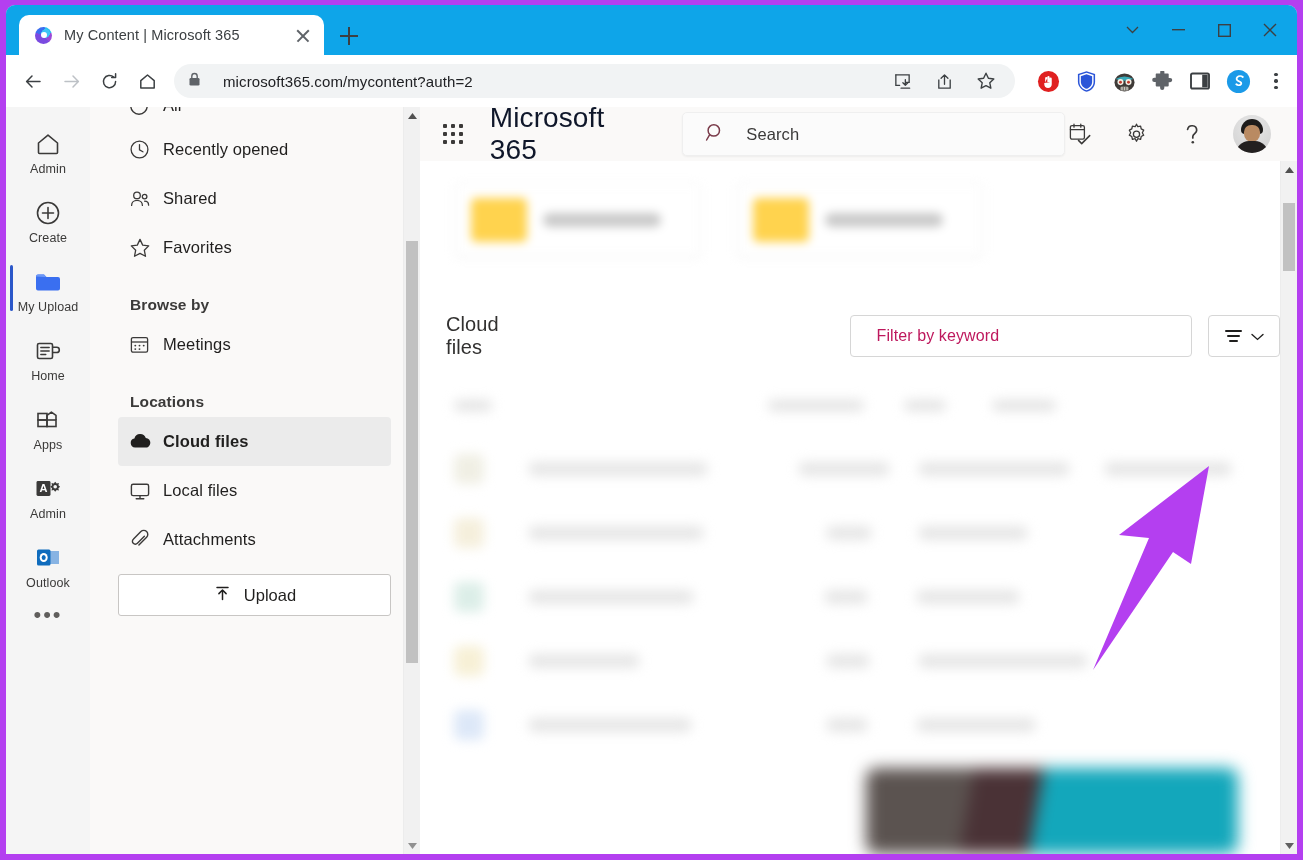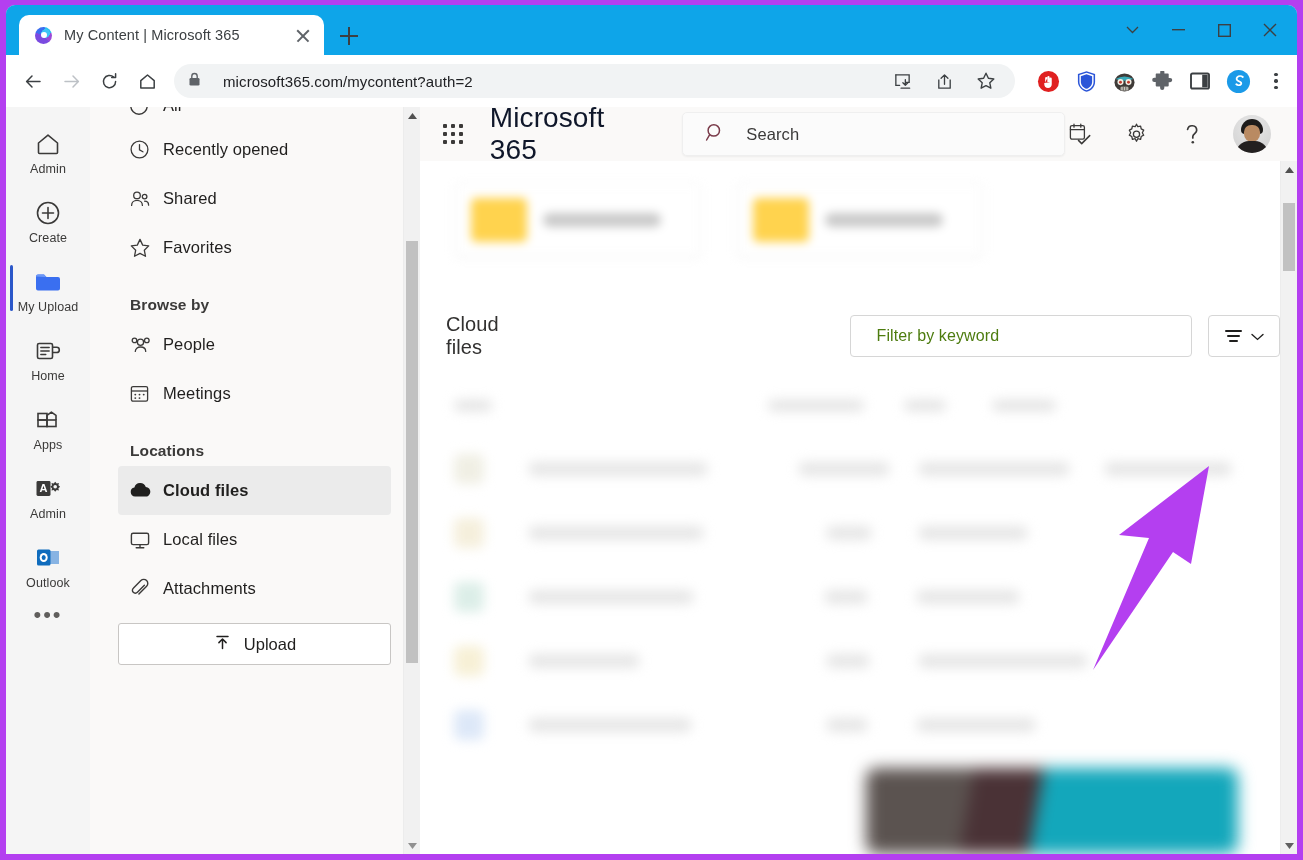--- a/index.html
+++ b/index.html
@@ -245,21 +245,21 @@
     padding: 56px 0 0 26px;
   }
   .section-title { font-size: 20px; color: #323130; letter-spacing: .1px; }
   .filter-input {
     margin-left: 312px;
     width: 352px; height: 42px;
     border: 1px solid #d6d6d6; border-radius: 4px;
     background: #ffffff;
     display: flex; align-items: center; padding: 0 26px;
   }
-  .filter-ph { font-size: 16px; color: #4d7c0f; letter-spacing: .1px; }
+  .filter-ph { font-size: 16px; color: #be185d; letter-spacing: .1px; }
   .filter-btn {
     margin-left: 16px; width: 74px; height: 42px;
     border: 1px solid #d6d6d6; border-radius: 4px; background: #ffffff;
     display: flex; align-items: center; justify-content: center; gap: 9px;
     cursor: pointer;
   }
   .filt-lines { display: flex; flex-direction: column; align-items: center; gap: 3.2px; }
   .filt-lines i { display: block; height: 2px; background: #201f1e; border-radius: 1px; }
 
   
@@ -570,31 +570,20 @@
           <span class="nav-ico">
             <svg width="22" height="22" viewBox="0 0 22 22">
                   <path d="M11 2.4l2.7 5.7 6 .8-4.4 4.3 1.2 6.1L11 16.4l-5.5 2.9 1.2-6.1-4.4-4.3 6-.8z" stroke="#3b3a39" stroke-width="1.3" fill="none" stroke-linejoin="round"></path>
                 </svg>
           </span>
           <span class="nav-label">Favorites</span>
         </div>
 
         <div class="nav-group">Browse by</div>
 
-        <div class="nav-item">
-          <span class="nav-ico">
-            <svg width="24" height="21" viewBox="0 0 24 21">
-                  <circle cx="11.5" cy="8.3" r="3.1" stroke="#3b3a39" stroke-width="1.3" fill="none"></circle>
-                  <circle cx="5.5" cy="6.4" r="2.3" stroke="#3b3a39" stroke-width="1.3" fill="none"></circle>
-                  <circle cx="17.8" cy="6.4" r="2.3" stroke="#3b3a39" stroke-width="1.3" fill="none"></circle>
-                  <path d="M6.3 17.4c0-2.8 2.3-4.4 5.2-4.4s5.2 1.6 5.2 4.4" stroke="#3b3a39" stroke-width="1.3" fill="none" stroke-linecap="round"></path>
-                </svg>
-          </span>
-          <span class="nav-label">People</span>
-        </div>
 
         <div class="nav-item">
           <span class="nav-ico">
             <svg width="21" height="21" viewBox="0 0 21 21">
                   <rect x="2.4" y="3.6" width="16.2" height="14.6" rx="1.6" stroke="#3b3a39" stroke-width="1.3" fill="none"></rect>
                   <path d="M2.4 8h16.2" stroke="#3b3a39" stroke-width="1.3"></path>
                   <circle cx="6.3" cy="11.6" r=".95" fill="#3b3a39"></circle>
                   <circle cx="10.5" cy="11.6" r=".95" fill="#3b3a39"></circle>
                   <circle cx="14.7" cy="11.6" r=".95" fill="#3b3a39"></circle>
                   <circle cx="6.3" cy="15.1" r=".95" fill="#3b3a39"></circle>

